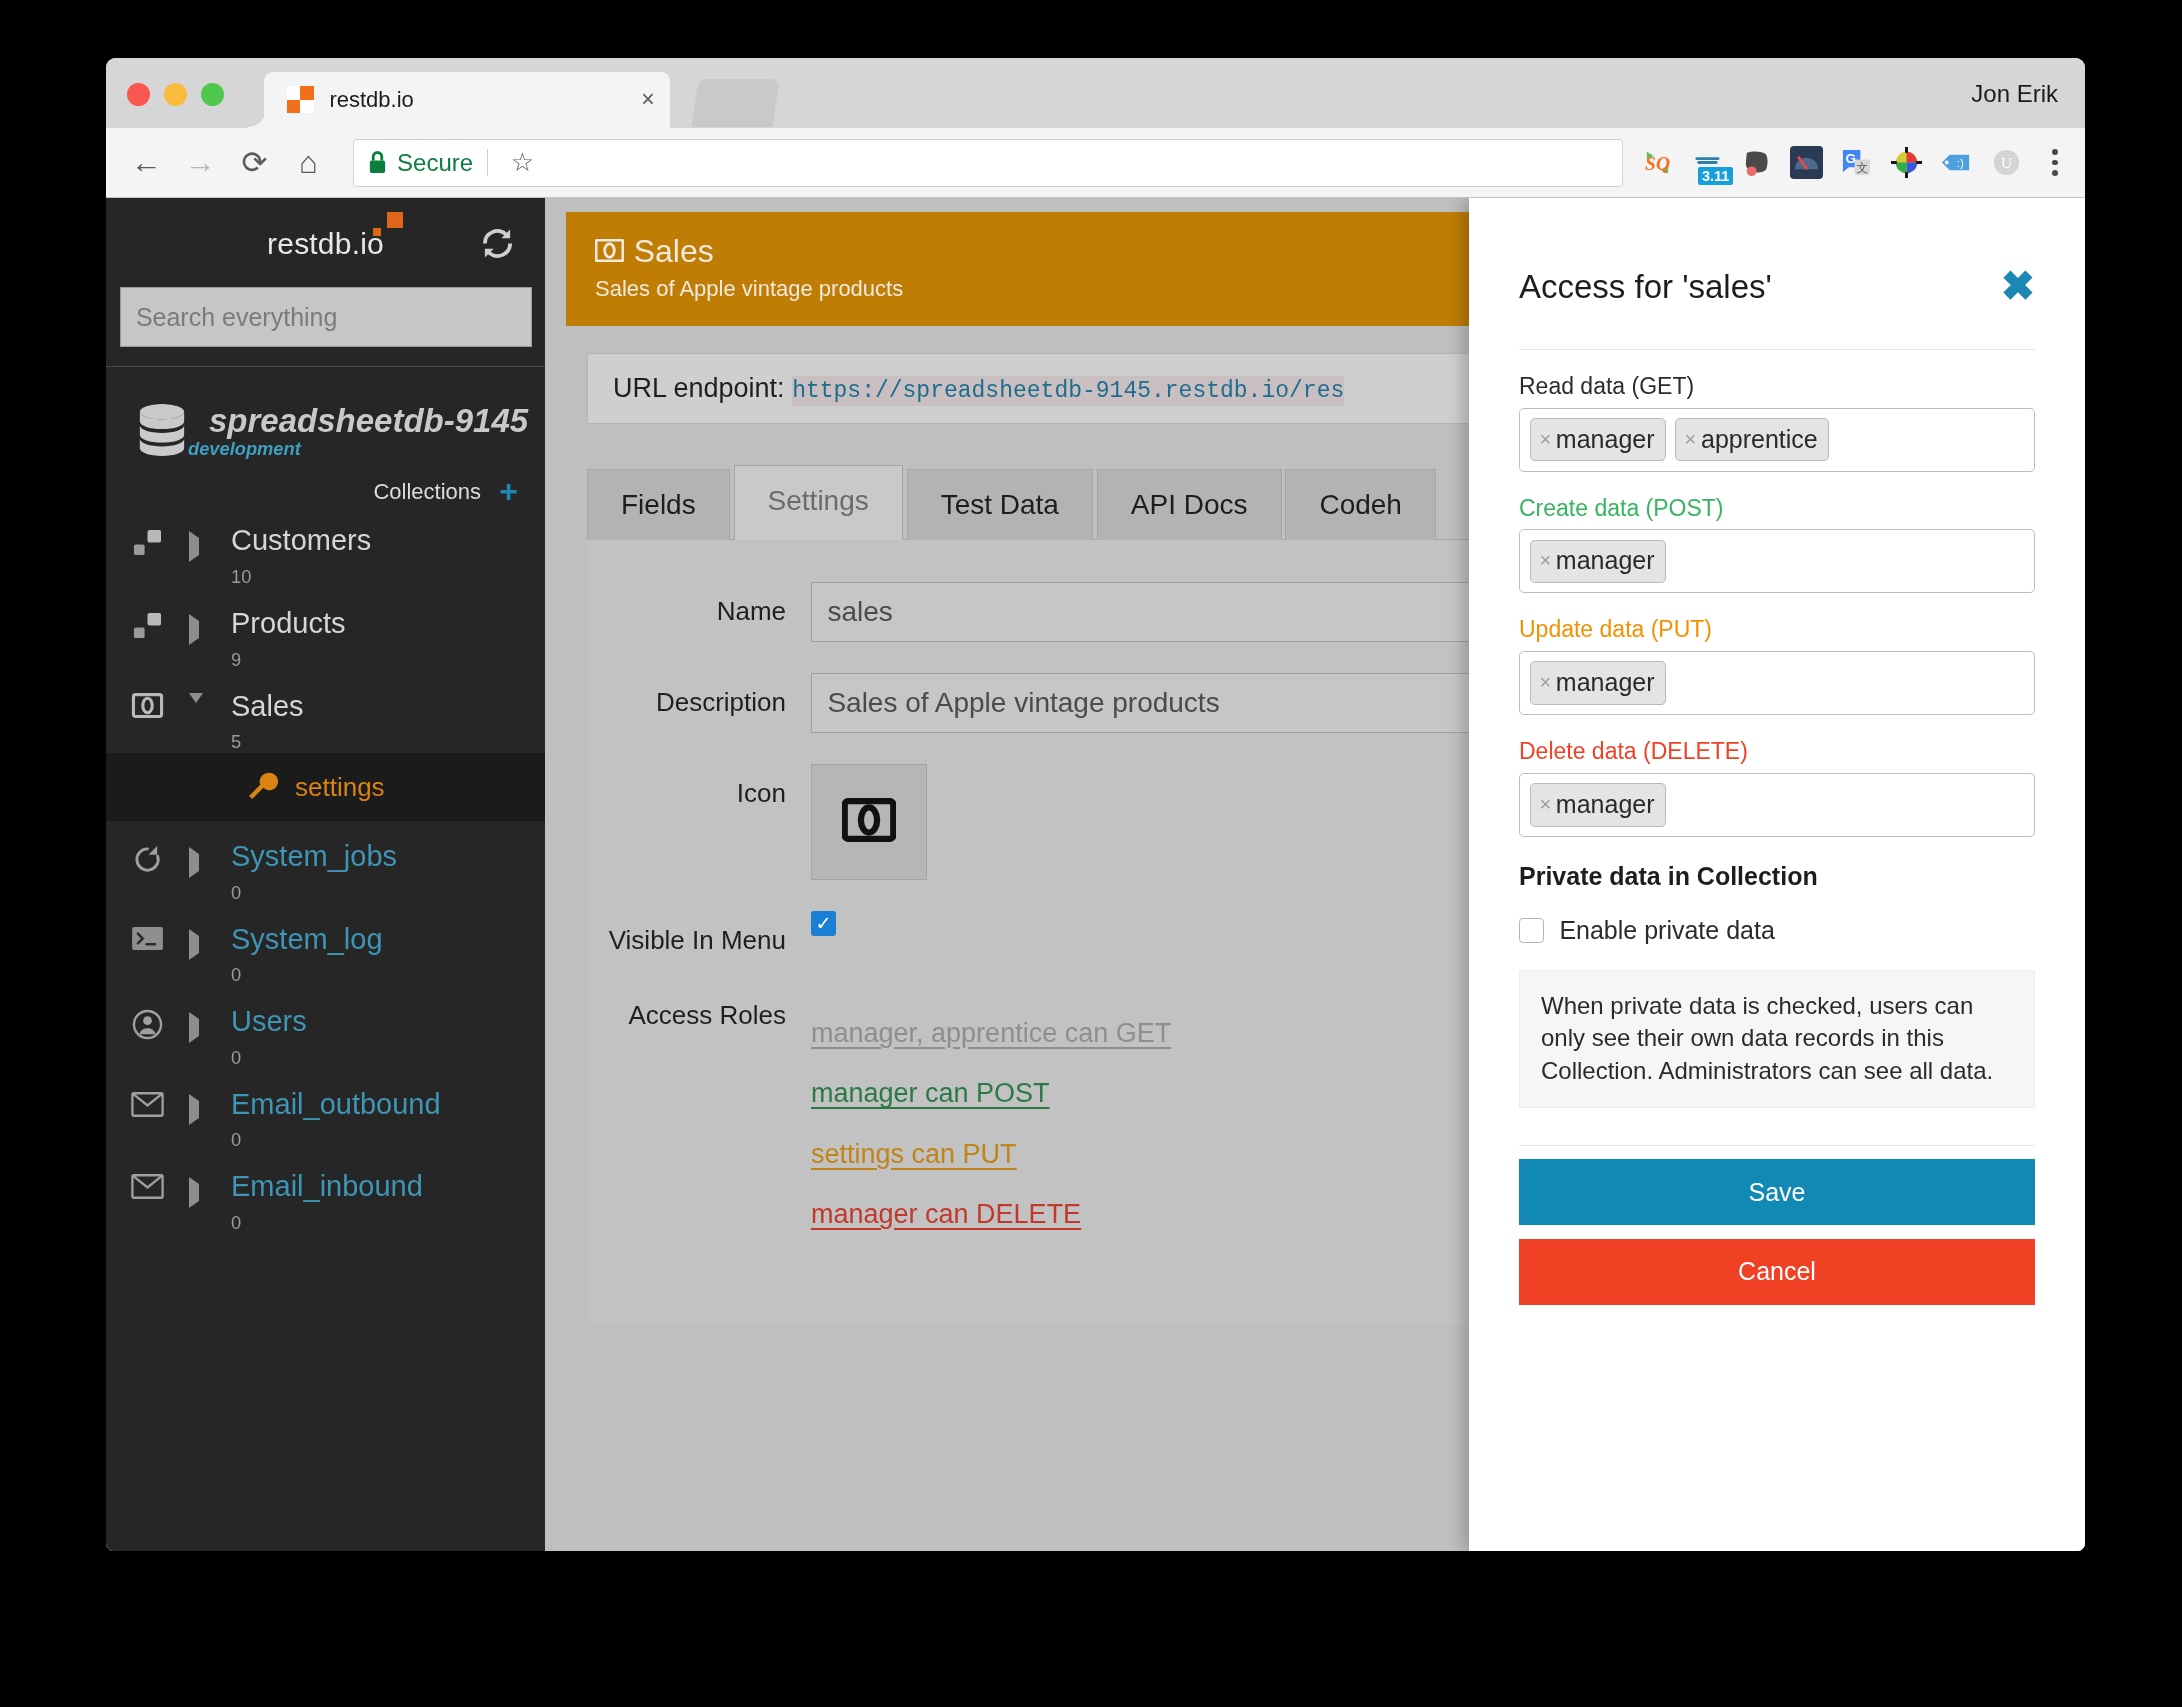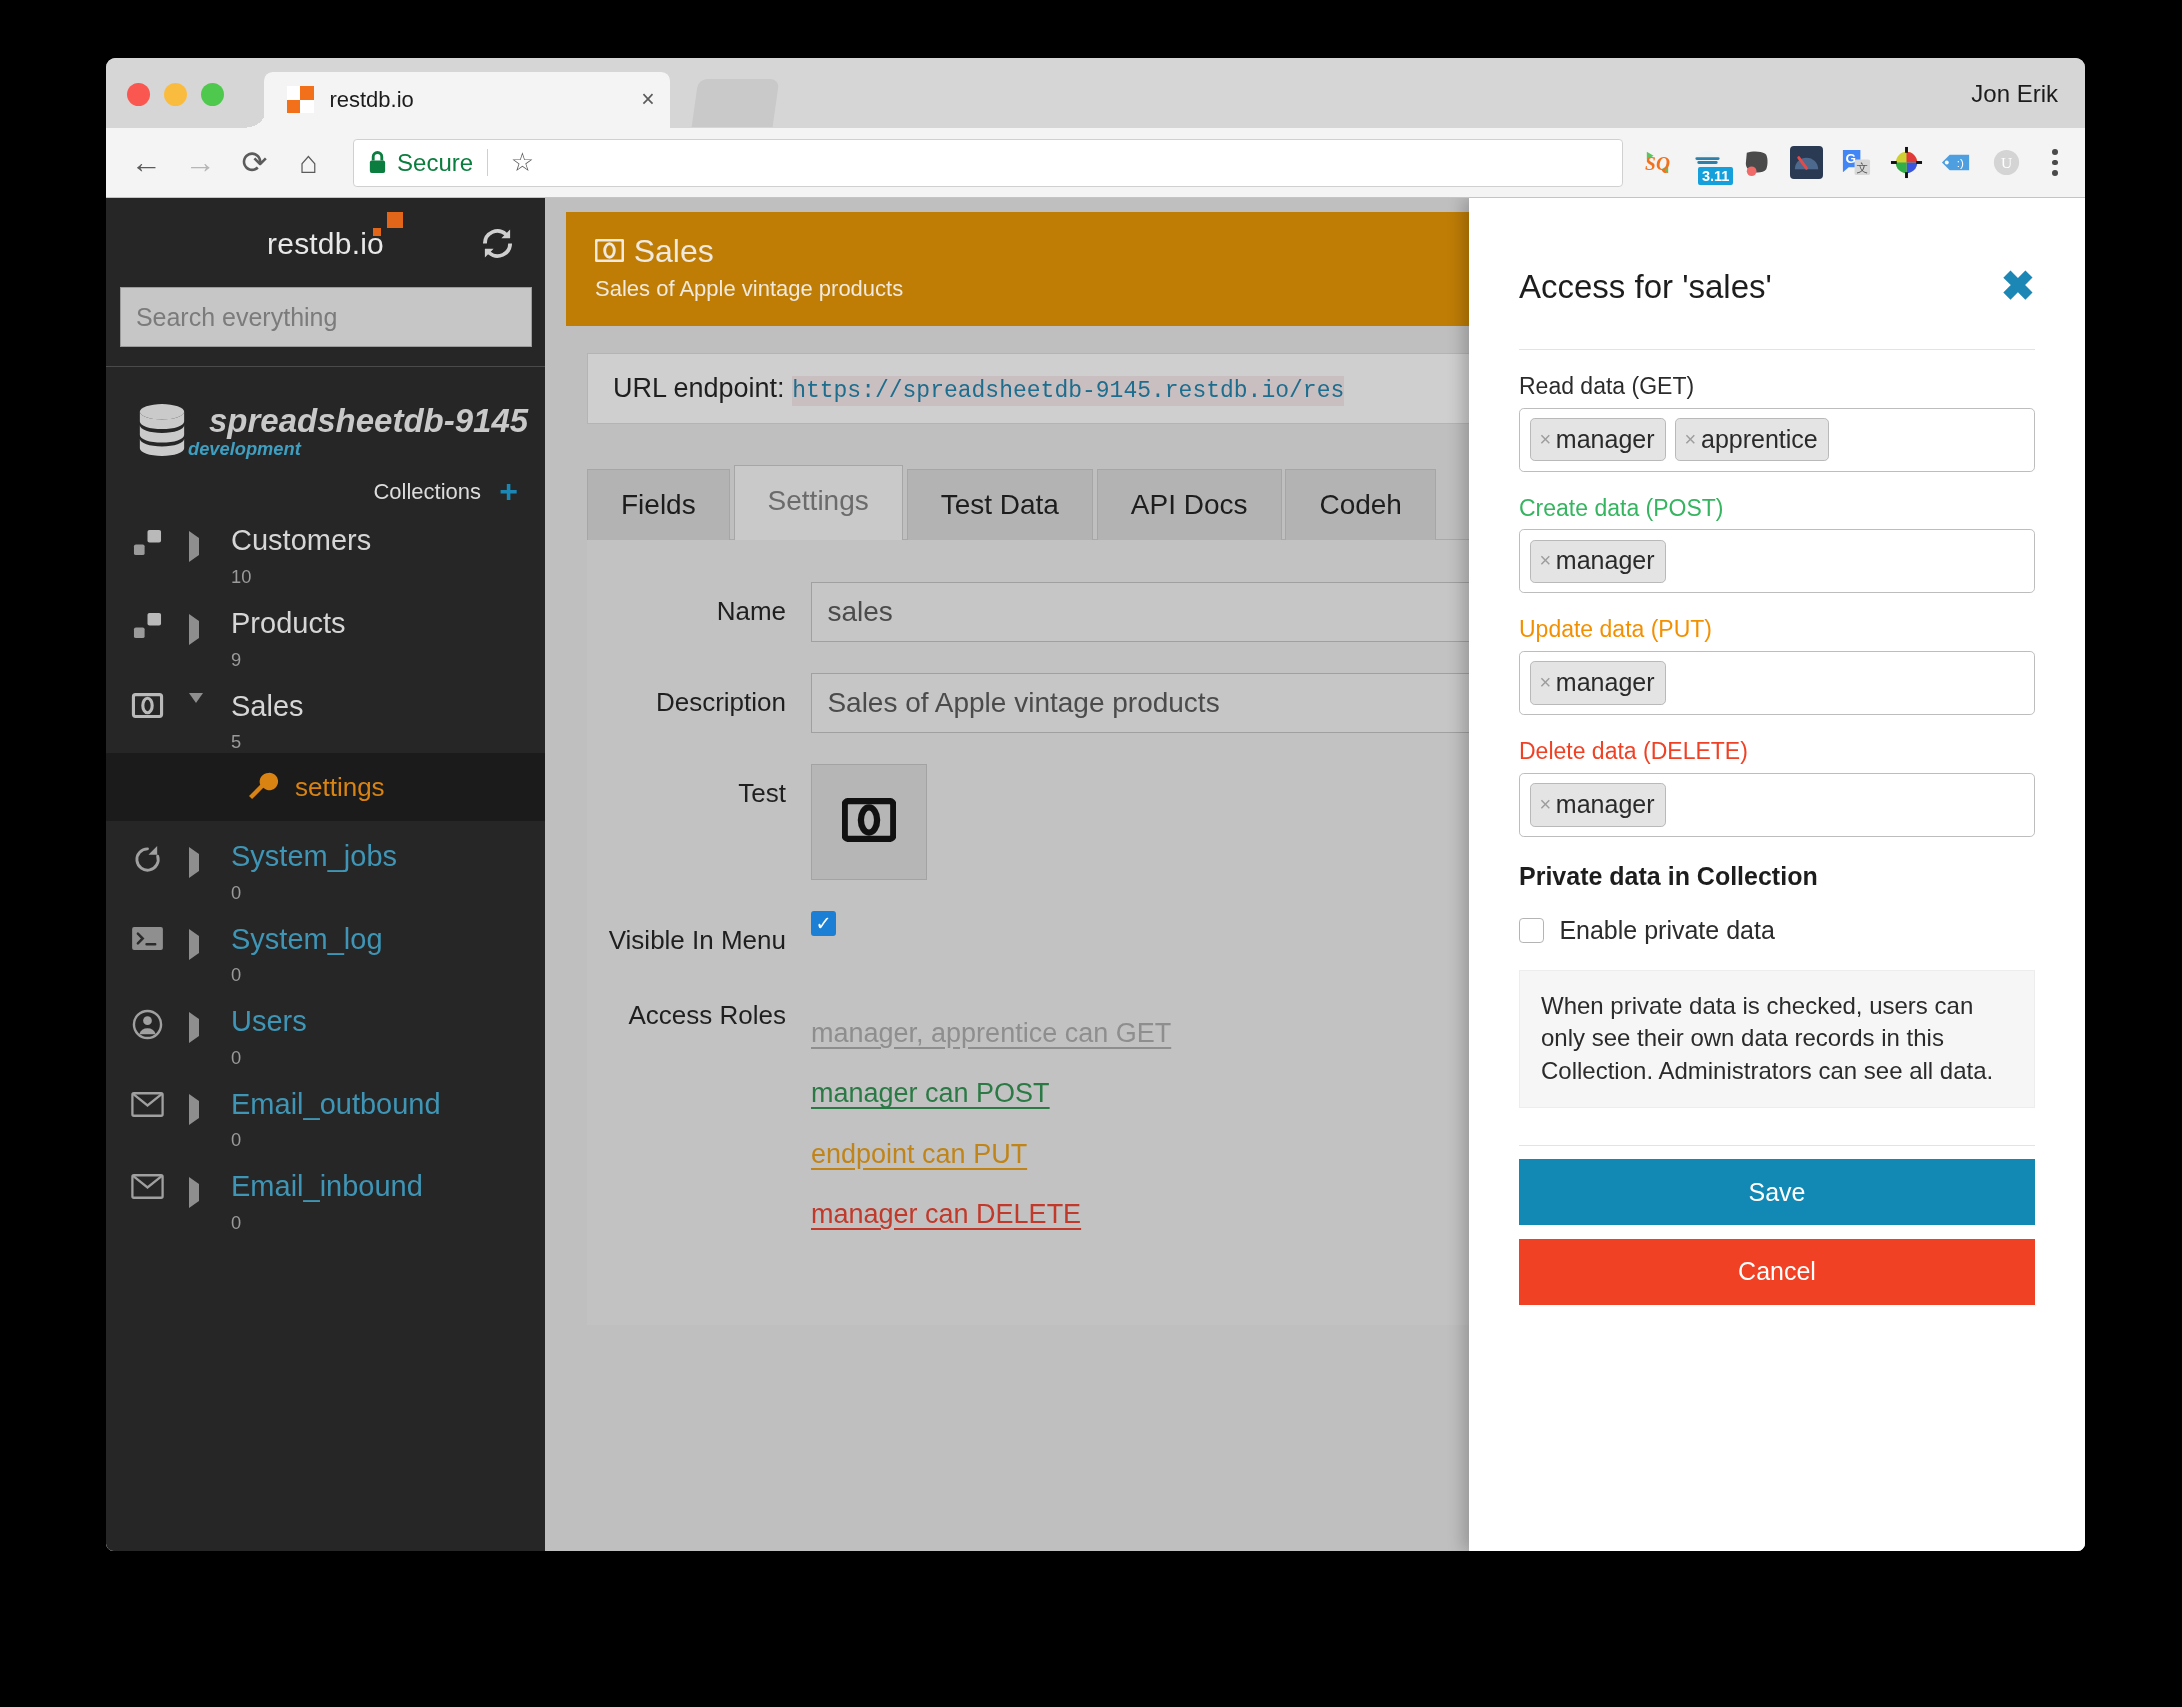--- a/index.html
+++ b/index.html
@@ -577,21 +577,21 @@
             <input class="text-input wide" type="text" value="sales" style="">
           </div>
         </div>
         <div class="form-row">
           <div class="form-label">Description</div>
           <div class="form-field">
             <input class="text-input wide" type="text" value="Sales of Apple vintage products" style="">
           </div>
         </div>
         <div class="form-row">
-          <div class="form-label">Test</div>
+          <div class="form-label">Icon</div>
           <div class="form-field">
             <div id="icon-box">
               <span>
                 <svg width="54" height="44" viewBox="0 0 30 24">
                     <rect x="1.5" y="1.5" width="27" height="21" rx="2" fill="none" stroke="#111" stroke-width="3.5"></rect>
                     <ellipse cx="15" cy="12" rx="4.5" ry="7" fill="none" stroke="#111" stroke-width="3.5"></ellipse>
                   </svg>
               </span>
             </div>
           </div>
@@ -600,21 +600,21 @@
           <div class="form-label">Visible In Menu</div>
           <div class="form-field">
             <div id="visible-checkbox">✓</div>
           </div>
         </div>
         <div class="form-row">
           <div class="form-label">Access Roles</div>
           <div class="form-field" id="access-roles-list">
               <div class="role-line"><a class="role-get" href="#">manager, apprentice can GET</a></div>
               <div class="role-line"><a class="role-post" href="#">manager can POST</a></div>
-              <div class="role-line"><a class="role-put" href="#">endpoint can PUT</a></div>
+              <div class="role-line"><a class="role-put" href="#">settings can PUT</a></div>
               <div class="role-line"><a class="role-delete" href="#">manager can DELETE</a></div>
             </div>
         </div>
       </div>
 
       <div id="access-modal">
         <div id="modal-header">
           <span id="modal-title">Access for 'sales'</span>
           <span id="modal-close">✖</span>
         </div>

